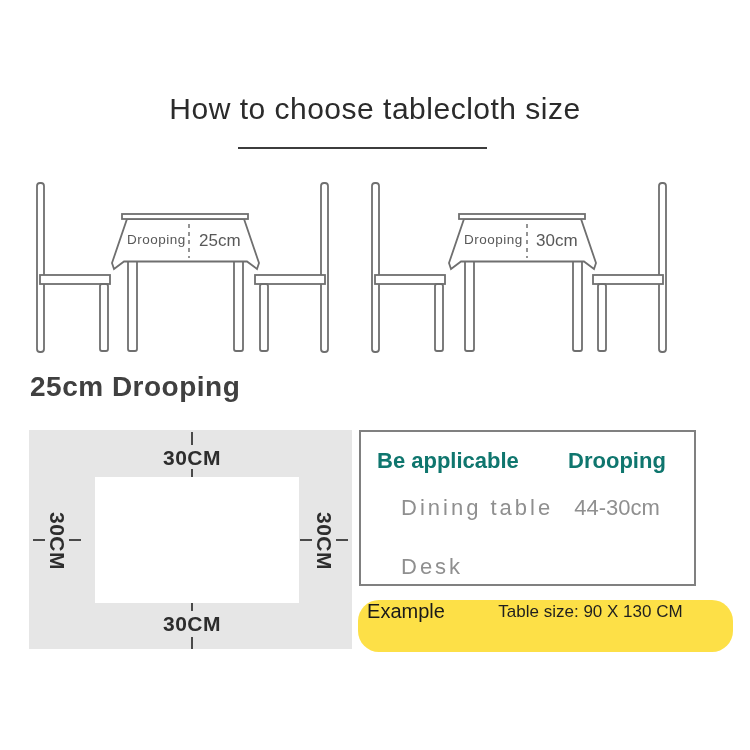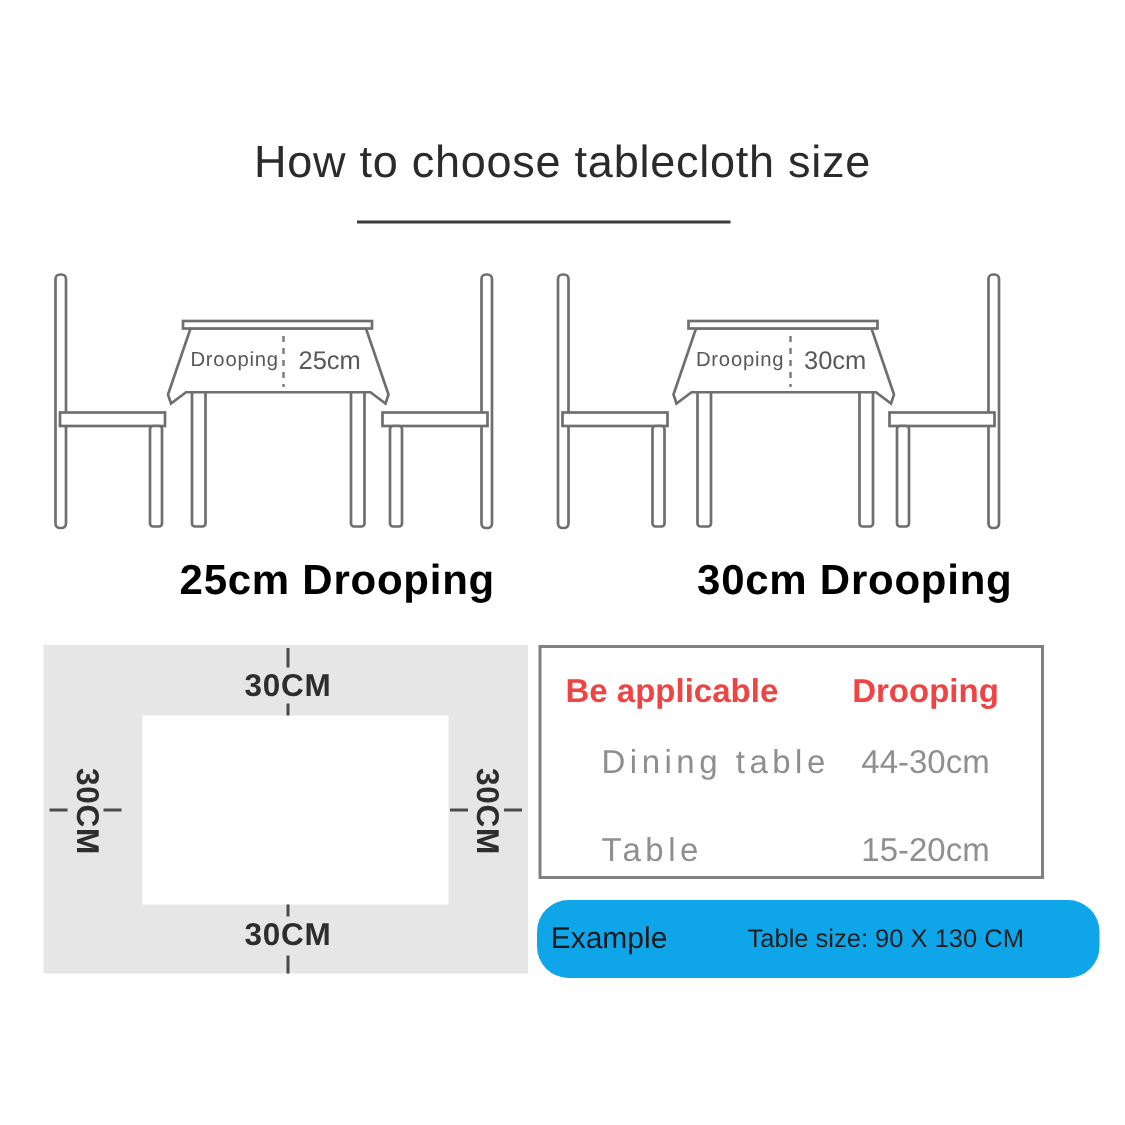--- a/index.html
+++ b/index.html
@@ -10,43 +10,43 @@
   .abs{position:absolute;}
   
   #title{left:0;right:0;top:92px;text-align:center;font-size:30px;color:#2b2b2b;letter-spacing:.5px;}
   #title-underline{left:238px;top:147px;width:249px;height:2px;background:#3c3c3c;}
   
   #illos{left:0;top:0;}
   #illos rect,#illos path{fill:#ffffff;stroke:#6f6f6f;stroke-width:1.8;}
   #illos line{stroke:#7a7a7a;stroke-width:1.6;}
   #illos text{font-family:"Liberation Sans",sans-serif;fill:#585858;stroke:none;}
   
-  .caption{top:371px;width:300px;text-align:right;font-size:28px;font-weight:700;color:#000000;letter-spacing:.5px;}
+  .caption{top:371px;width:300px;text-align:left;font-size:28px;font-weight:700;color:#404040;letter-spacing:.5px;}
   #caption-25{left:30px;}
   #caption-30{left:375px;}
   
   #margin-diagram{left:29px;top:430px;width:323px;height:219px;background:#e6e6e6;}
   #md-white{left:66px;top:47px;width:204px;height:126px;background:#ffffff;}
   .md-label{font-size:21px;font-weight:600;color:#2d2d2d;letter-spacing:.5px;}
   .md-h{width:66px;text-align:center;}
   .tick-v{width:2px;background:#4a4a4a;}
   .tick-h{height:2px;background:#4a4a4a;}
   .vlabel{width:70px;text-align:center;transform:rotate(90deg);transform-origin:center;}
   
   #size-table{left:359px;top:430px;width:337px;height:156px;background:#fff;border:2px solid #808080;box-sizing:border-box;}
   .st-name{left:16px;font-size:22px;}
   .st-val{left:196px;width:120px;text-align:center;font-size:22px;}
-  .st-head{font-weight:700;color:#ef4444;}
+  .st-head{font-weight:700;color:#0f766e;}
   .st-gray{color:#8f8f8f;}
   .sp{letter-spacing:3px;margin-left:24px;}
   .row-h{top:16px;}
   .row-1{top:63px;}
   .row-2{top:122px;}
   
-  #example-box{left:358px;top:600px;width:375px;height:52px;background:#0ea5e9;display:flex;align-items:center;border-radius:21px;}
+  #example-box{left:358px;top:600px;width:375px;height:52px;background:#fde047;display:flex;border-radius:21px;}
   #example-label{width:96px;text-align:center;font-size:20px;color:#1a1a1a;flex:0 0 auto;}
   #example-lines{flex:1;text-align:center;font-size:17px;color:#1f1f1f;line-height:1.45;padding-right:6px;}
 </style>
 </head>
 <body>
 
 <div id="stage">
 
   <div class="abs" id="title">How to choose tablecloth size</div>
   <div class="abs" id="title-underline"></div>
@@ -88,21 +88,20 @@
       <text x="536" y="246" font-size="17">30cm</text>
     </g>
     <g>
       <rect x="659" y="183" width="7" height="169" rx="3"></rect>
       <rect x="593" y="275" width="70" height="9"></rect>
       <rect x="598" y="284" width="8" height="67" rx="2"></rect>
     </g>
   </svg>
 
   <div class="abs caption" id="caption-25">25cm Drooping</div>
-  <div class="abs caption" id="caption-30">30cm Drooping</div>
 
   <div class="abs" id="margin-diagram">
     <div class="abs" id="md-white"></div>
 
     <div class="abs tick-v" style="left:162px;top:2px;height:13px;"></div>
     <div class="abs md-label md-h" style="left:130px;top:16px;">30CM</div>
     <div class="abs tick-v" style="left:162px;top:39px;height:8px;"></div>
 
     <div class="abs tick-v" style="left:162px;top:173px;height:8px;"></div>
     <div class="abs md-label md-h" style="left:130px;top:182px;">30CM</div>
@@ -117,22 +116,21 @@
     <div class="abs tick-h" style="left:307px;top:109px;width:12px;"></div>
   </div>
 
   <div class="abs" id="size-table">
     <div class="abs st-name st-head row-h">Be applicable</div>
     <div class="abs st-val  st-head row-h">Drooping</div>
 
     <div class="abs st-name st-gray sp row-1">Dining table</div>
     <div class="abs st-val  st-gray row-1">44-30cm</div>
 
-    <div class="abs st-name st-gray sp row-2">Table</div>
-    <div class="abs st-val  st-gray row-2">15-20cm</div>
+    <div class="abs st-name st-gray sp row-2">Desk</div>
   </div>
 
   <div class="abs" id="example-box">
     <div id="example-label">Example</div>
     <div id="example-lines">
       <div>Table size:  90 X 130 CM</div>
     </div>
   </div>
 
 </div>

